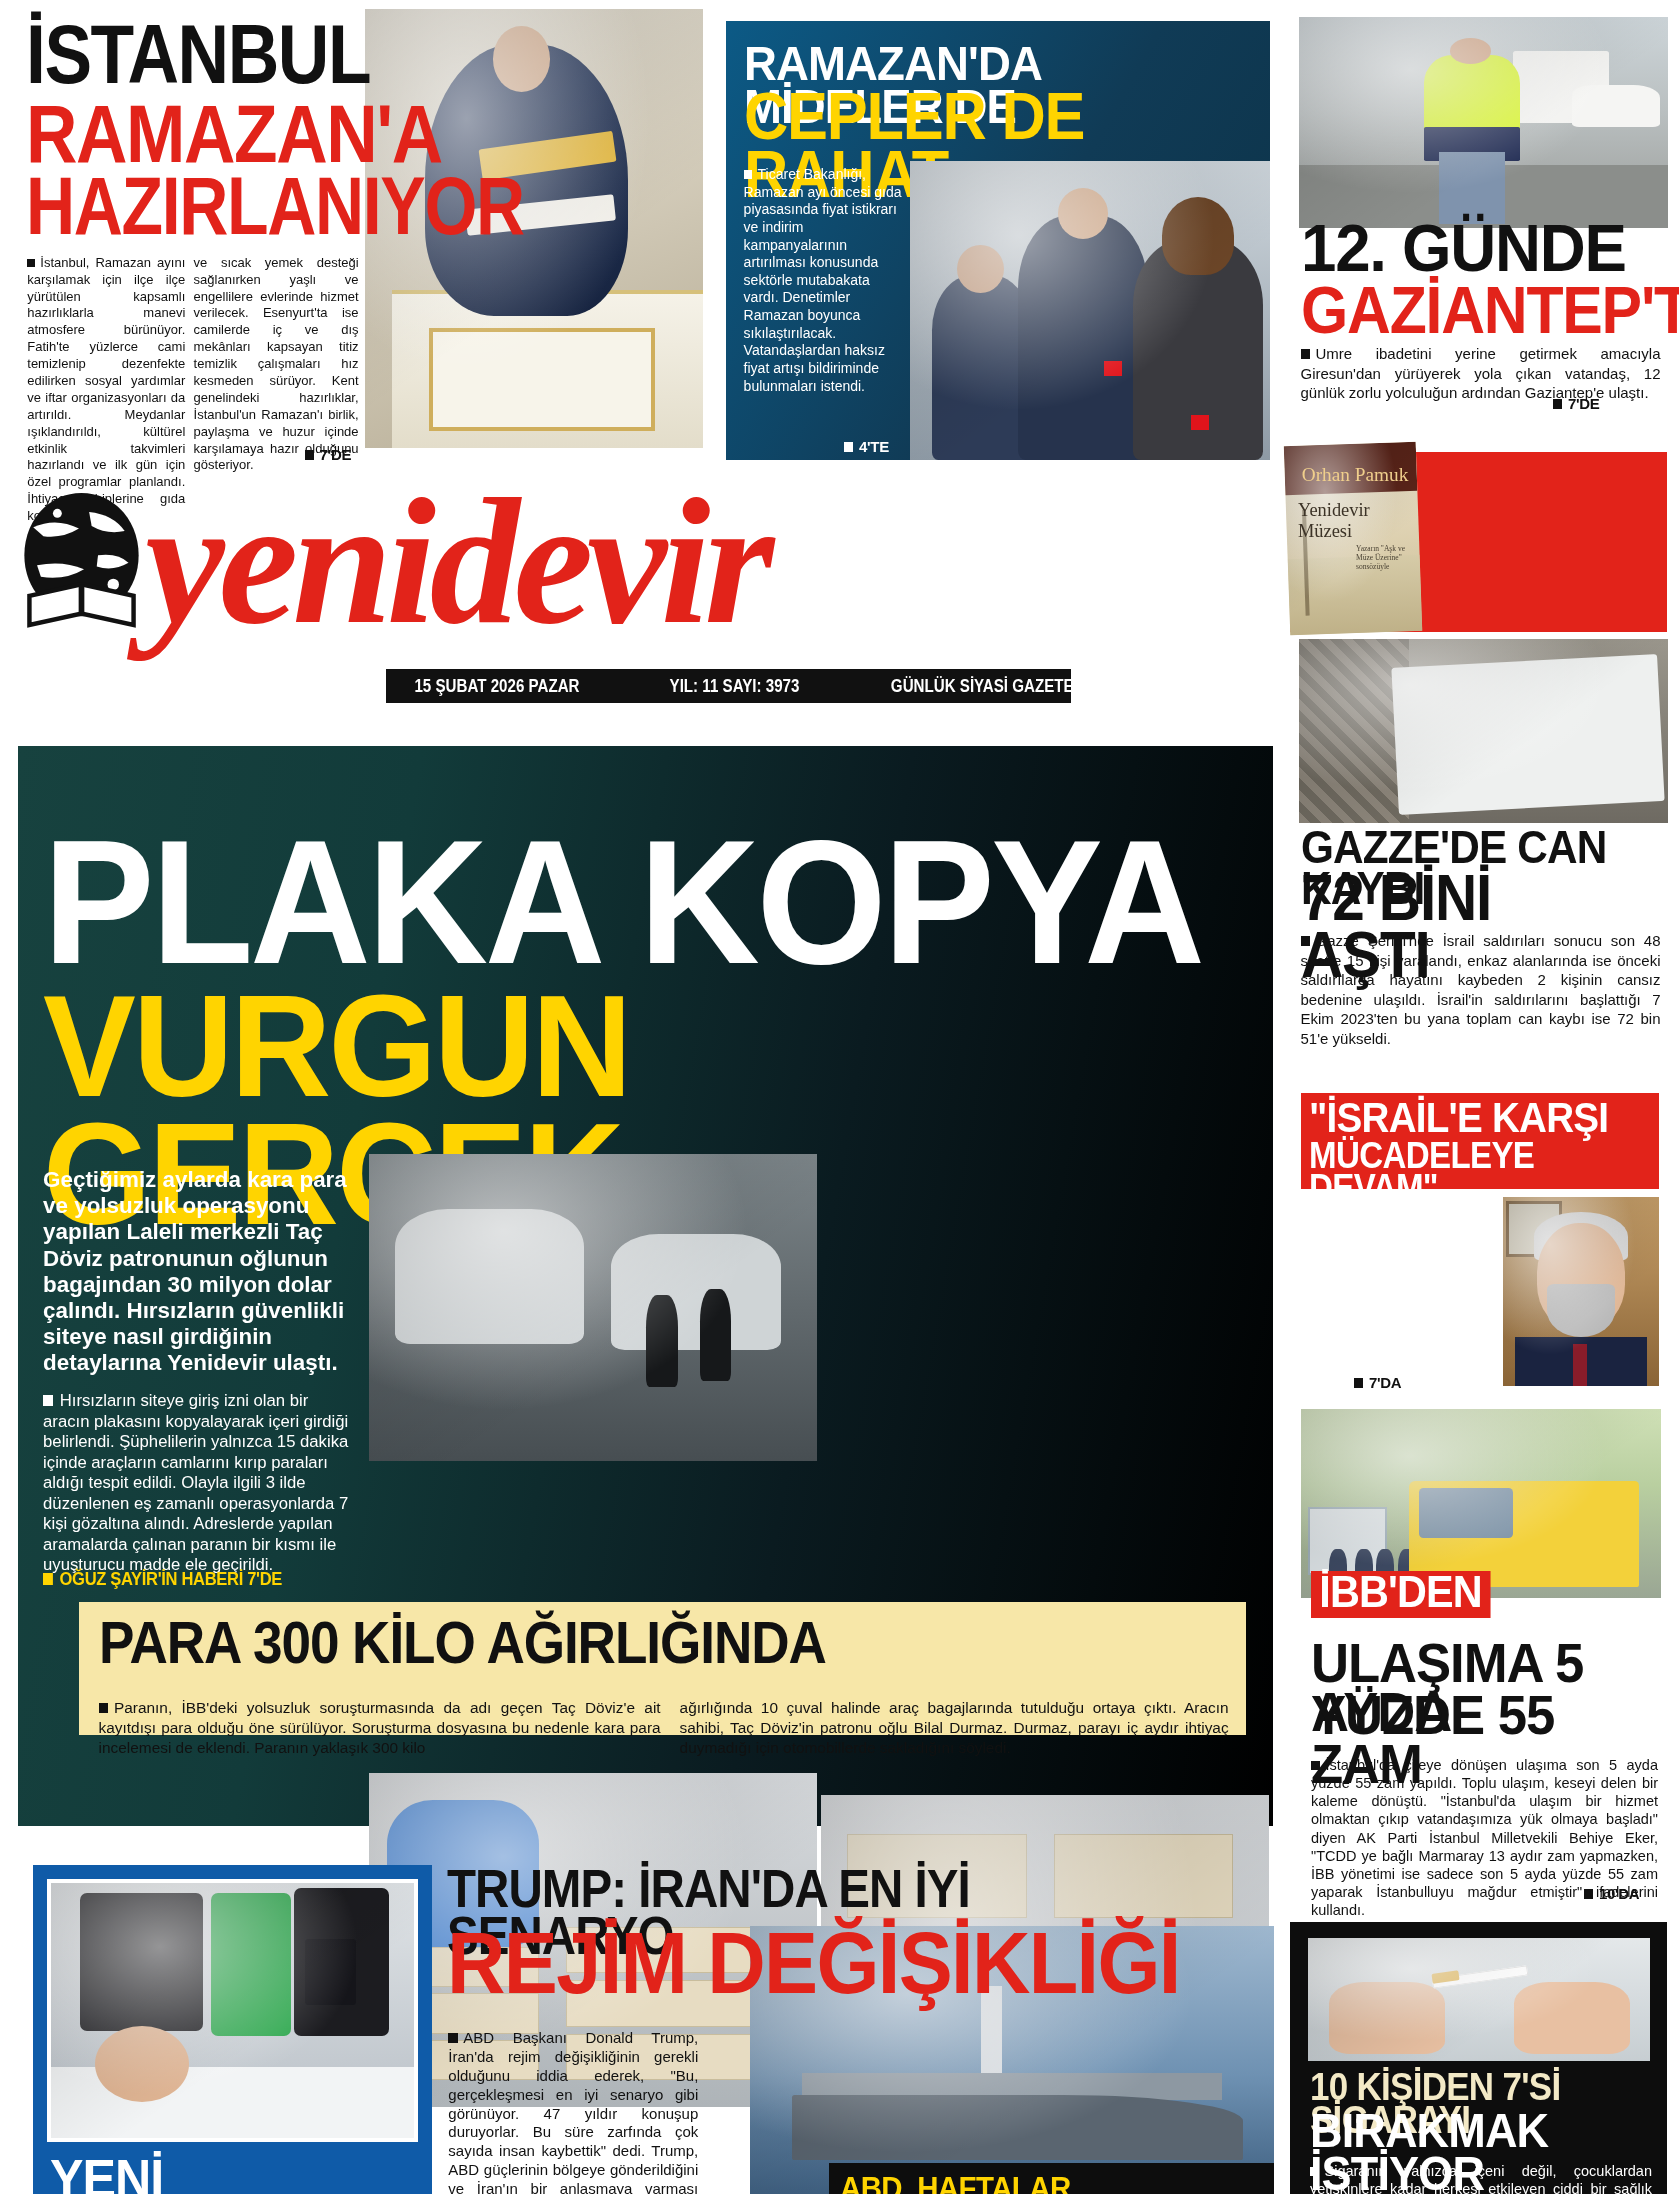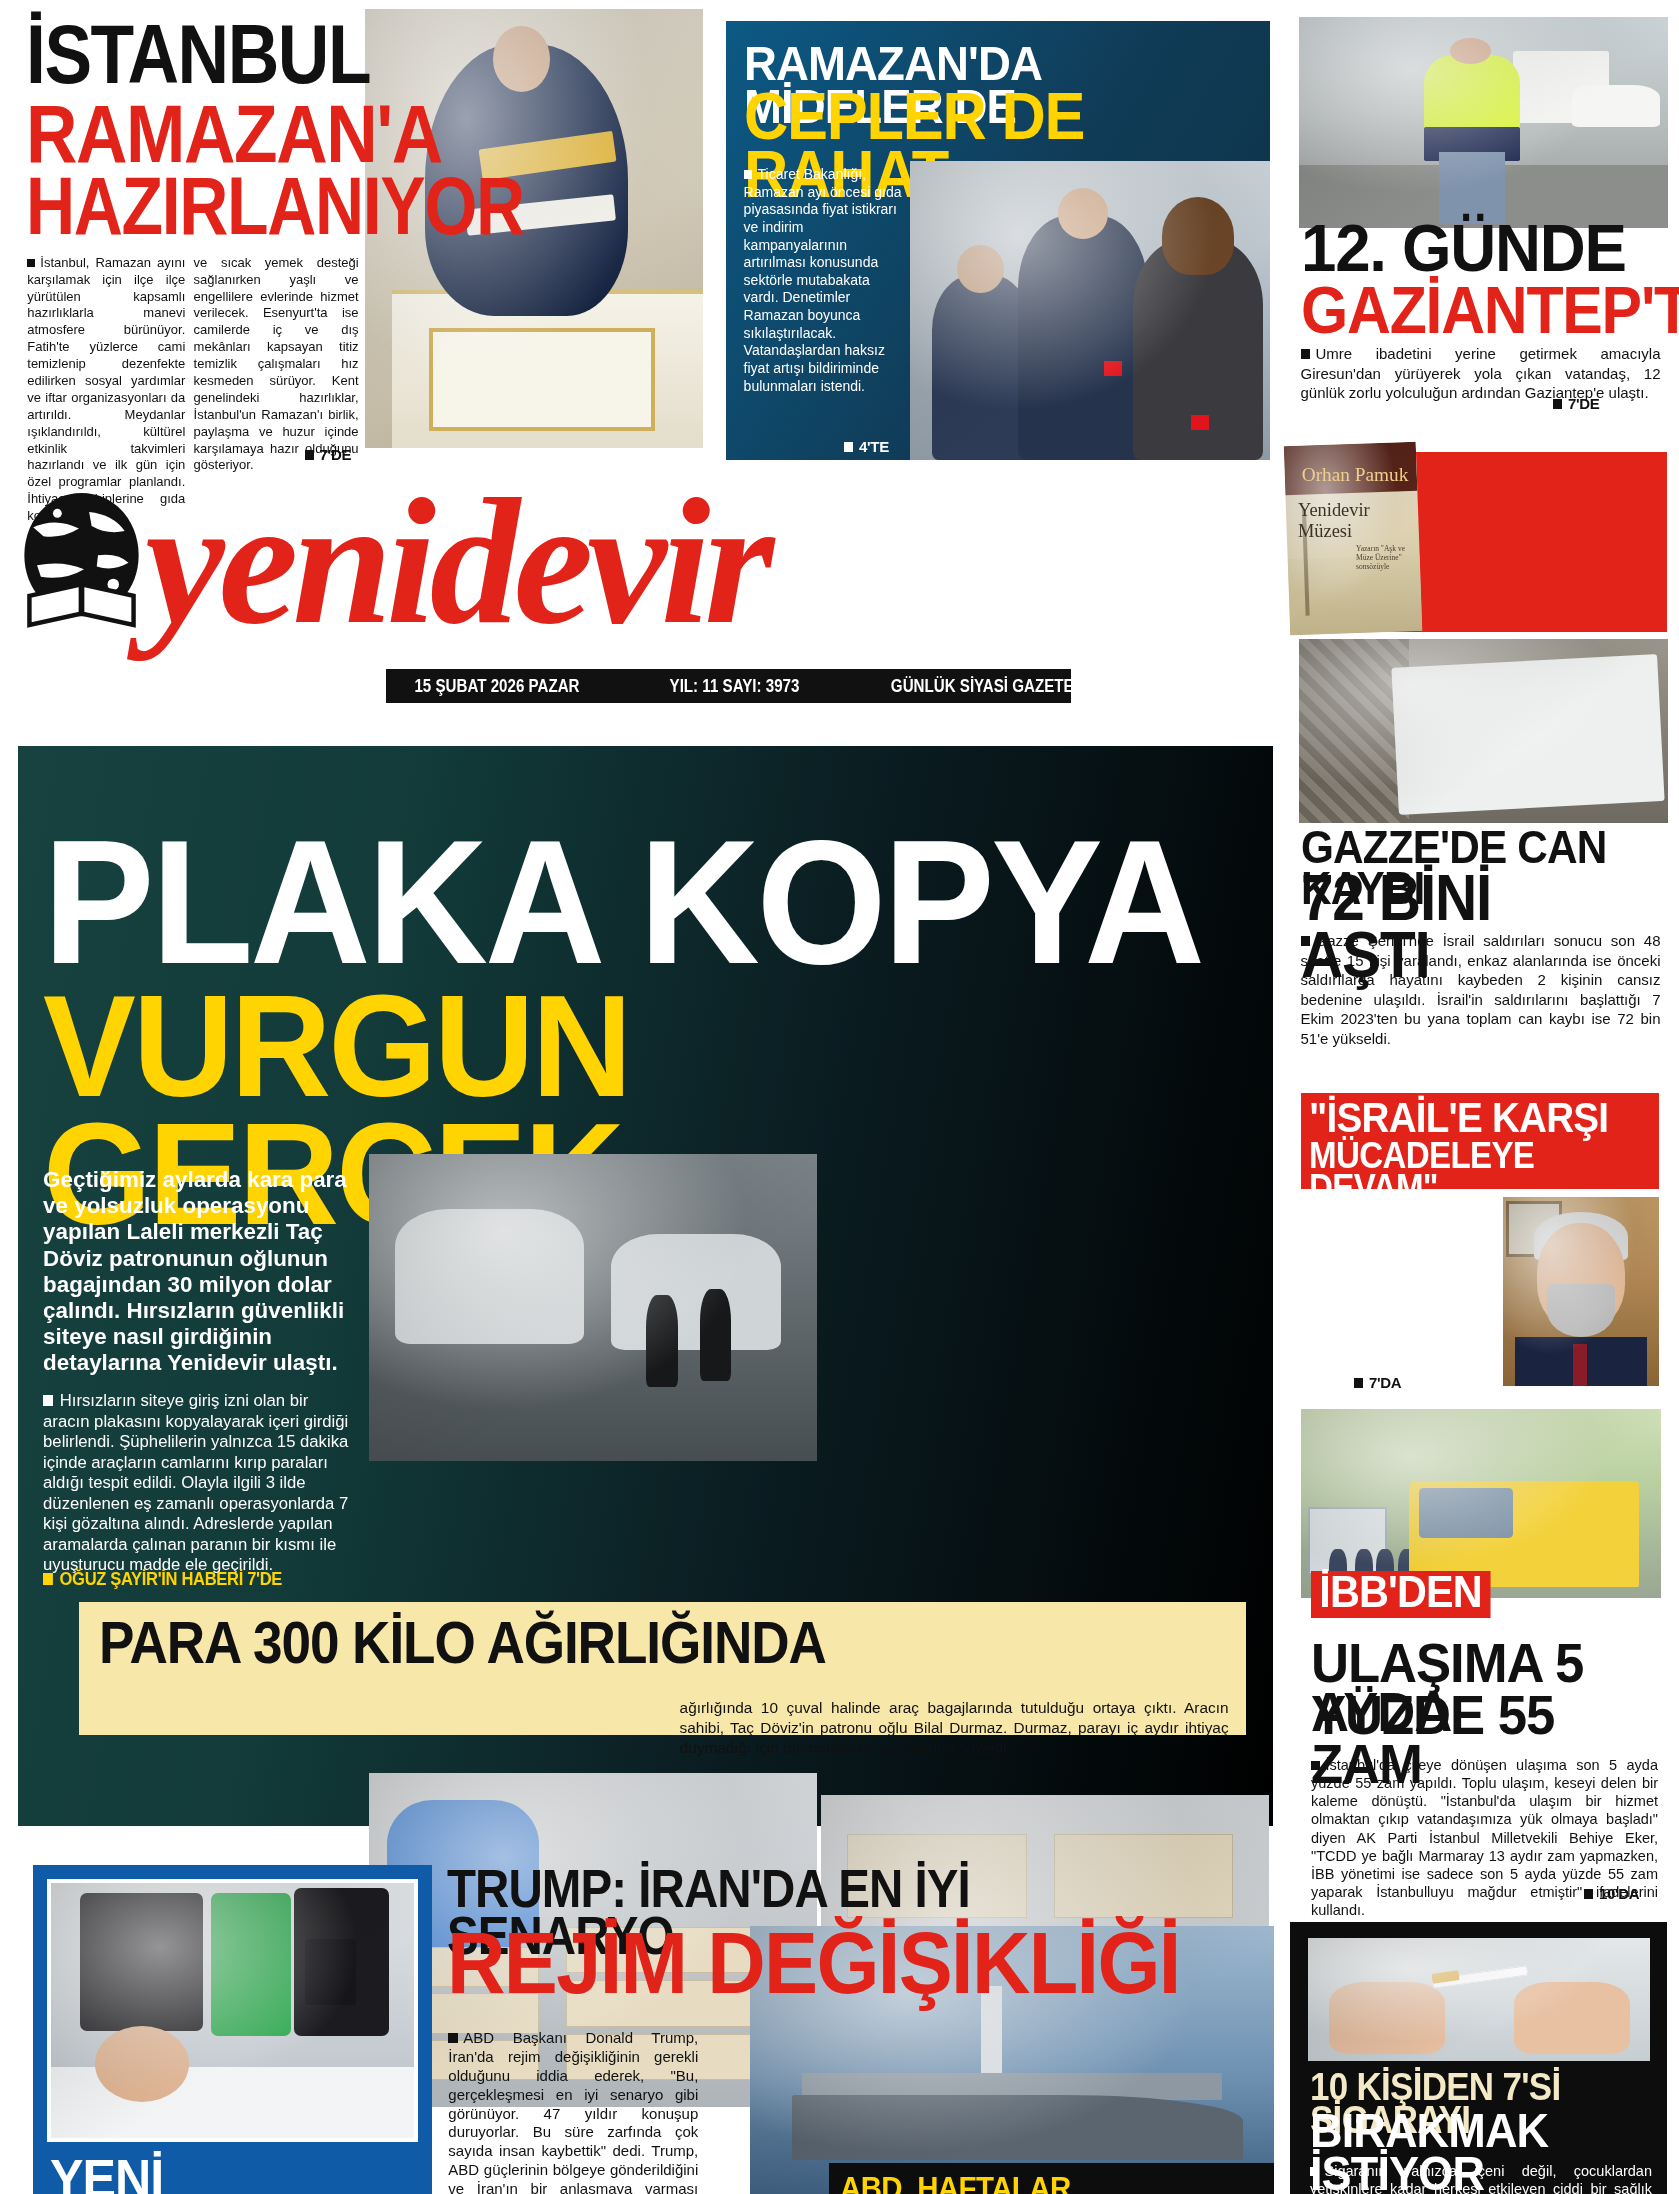--- a/index.html
+++ b/index.html
@@ -241,20 +241,21 @@
     </div>
 
     <div class="abs" style="left:25.5px; top:421px; width:307px; color:#fff; font-size:22.4px; font-weight:bold; line-height:1.17;">Geçtiğimiz aylarda kara para ve yolsuzluk operasyonu yapılan Laleli merkezli Taç Döviz patronunun oğlunun bagajından 30 milyon dolar çalındı. Hırsızların güvenlikli siteye nasıl girdiğinin detaylarına Yenidevir ulaştı.</div>
 
     <div class="abs body-txt sq sqw" style="left:25.5px; top:645px; width:309px; color:#fff; font-size:16.7px; line-height:1.23; text-align:left;">Hırsızların siteye giriş izni olan bir aracın plakasını kopyalayarak içeri girdiği belirlendi. Şüphelilerin yalnızca 15 dakika içinde araçların camlarını kırıp paraları aldığı tespit edildi. Olayla ilgili 3 ilde düzenlenen eş zamanlı operasyonlarda 7 kişi gözaltına alındı. Adreslerde yapılan aramalarda çalınan paranın bir kısmı ile uyuşturucu madde ele geçirildi.</div>
 
     <div class="abs hl sq sqy" style="left:25.5px; top:825px; font-size:18.4px; color:#ffd400; transform:scaleX(.9); transform-origin:left top;">OĞUZ ŞAYİR'İN HABERİ 7'DE</div>
 
     <div class="abs" style="left:61px; top:856px; width:1167px; height:133px; background:#f7e7a8;">
       <div class="hl" style="margin:16px 0 0 20px; font-size:59px; color:#111; transform:scaleX(.90); transform-origin:left top;">PARA 300 KİLO AĞIRLIĞINDA</div>
+      <div class="abs body-txt sq sqb" style="left:20px; top:96px; width:562px; font-size:15.4px; color:#111;">Paranın, İBB'deki yolsuzluk soruşturmasında da adı geçen Taç Döviz'e ait kayıtdışı para olduğu öne sürülüyor. Soruşturma dosyasına bu nedenle kara para incelemesi de eklendi. Paranın yaklaşık 300 kilo</div>
       <div class="abs body-txt" style="left:601px; top:96px; width:549px; font-size:15.4px; color:#111;">ağırlığında 10 çuval halinde araç bagajlarında tutulduğu ortaya çıktı. Aracın sahibi, Taç Döviz'in patronu oğlu Bilal Durmaz. Durmaz, parayı iç aydır ihtiyaç duymadığı için otomobillerde sakladığını söyledi.</div>
     </div>
   </div>
 
   <div class="abs" style="left:1290px; top:639px; width:377px; height:533px;">
     <div class="abs ph ph-gazze" style="left:8.8px; top:0; width:369px; height:184px;">
       <div class="rub"></div>
         <div class="sheet"></div>
     </div>
     <div class="abs hl" style="left:10.5px; top:187px; font-size:47px; color:#111; transform:scaleX(.90); transform-origin:left top;">GAZZE'DE CAN KAYBI</div>

